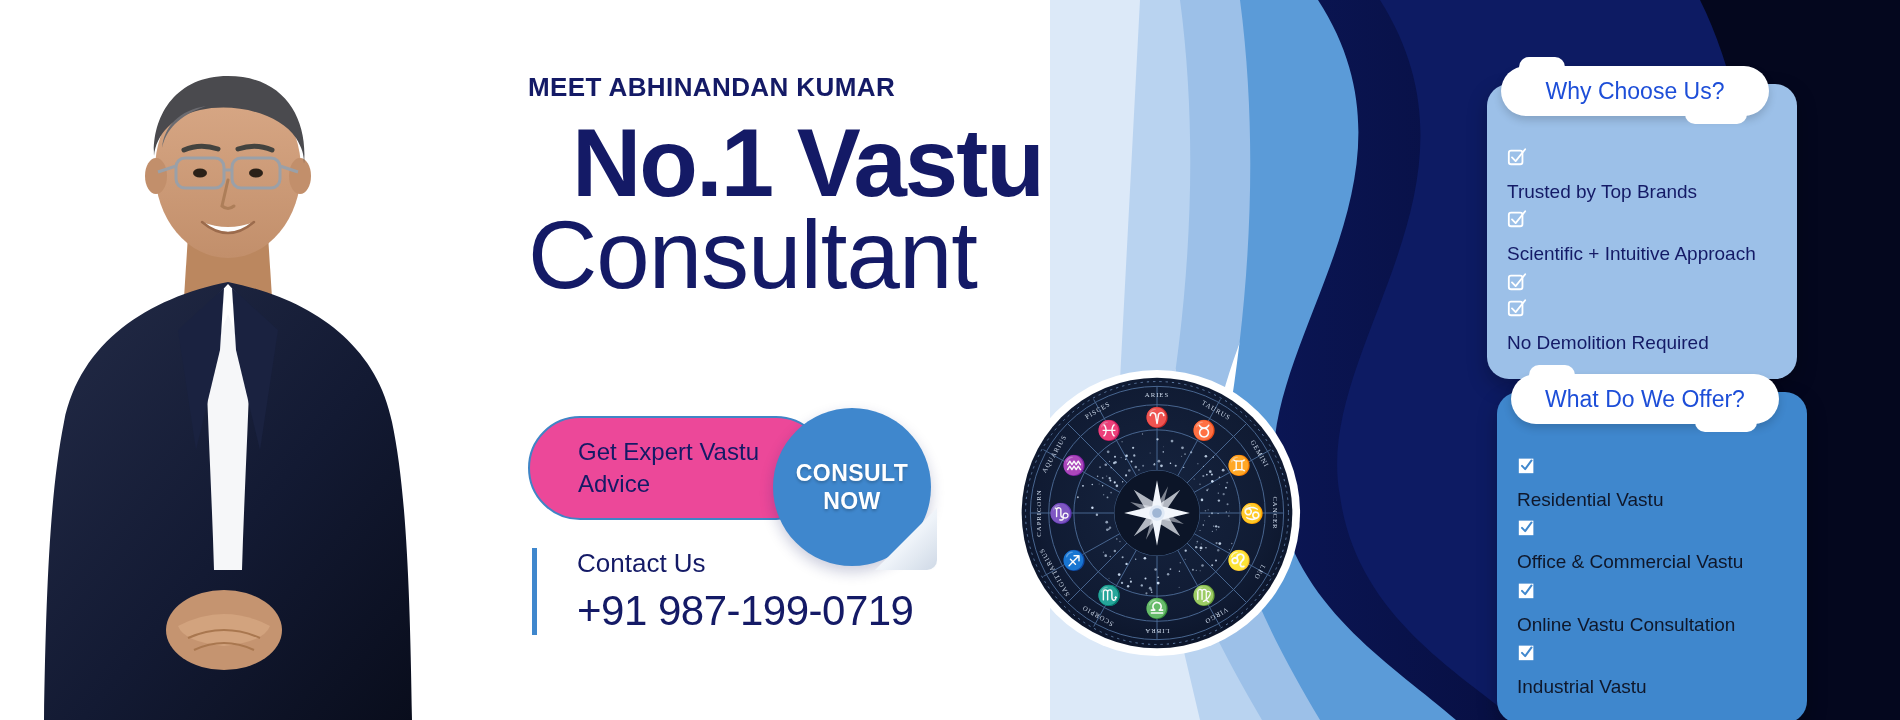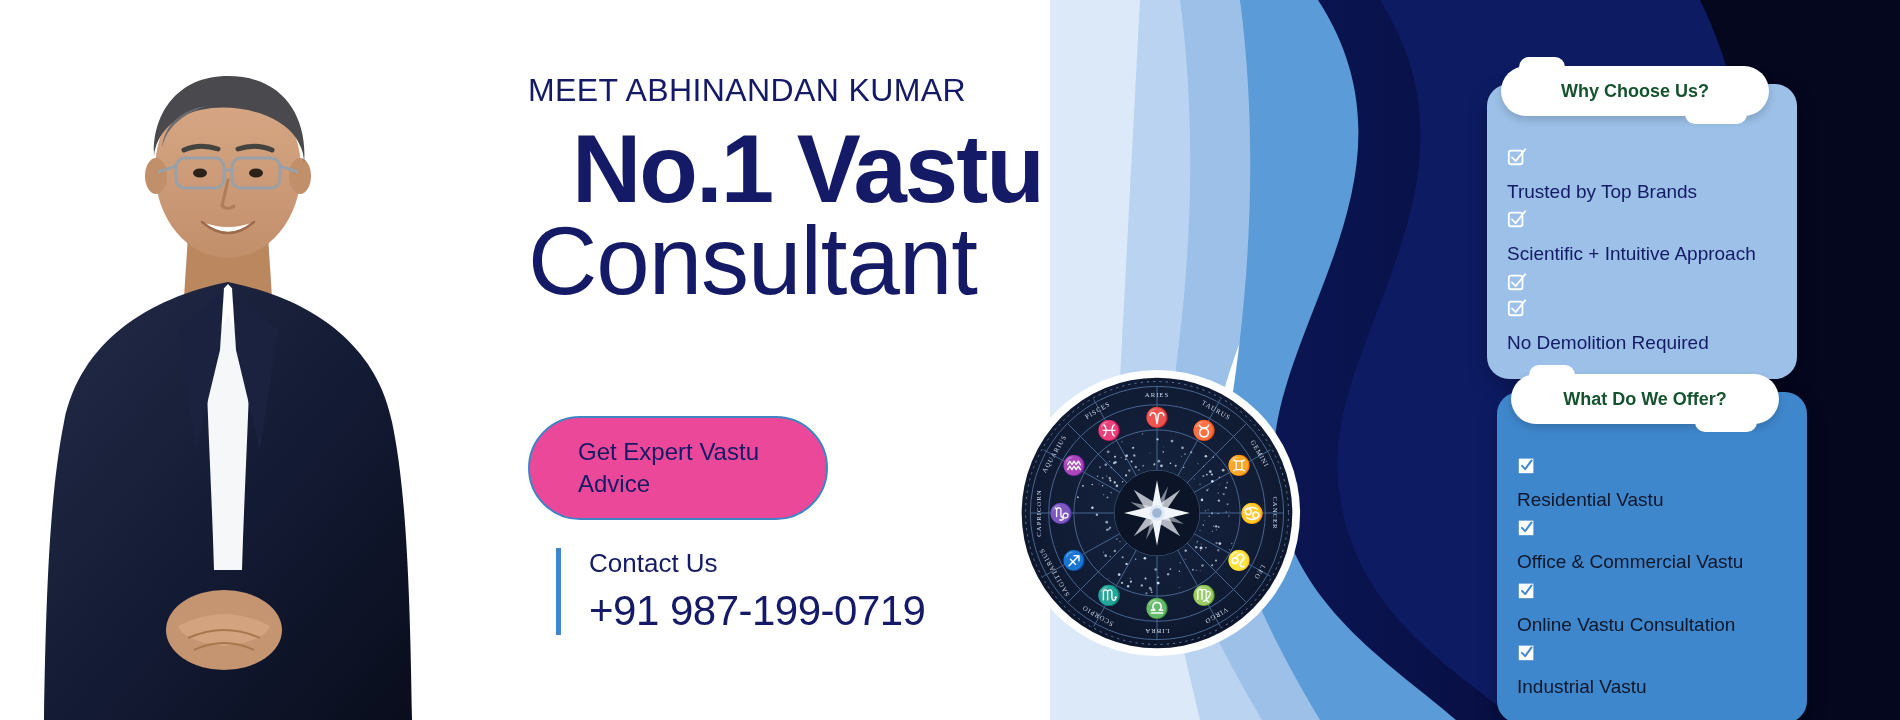--- a/index.html
+++ b/index.html
@@ -50,22 +50,22 @@
   .portrait-svg { width: 100%; height: 100%; display: block; }
 
   
   .content {
     position: absolute;
     left: 528px;
     top: 72px;
     width: 700px;
   }
   .eyebrow {
-    font-size: 32px;
-    font-weight: 400;
+    font-size: 26px;
+    font-weight: 700;
     letter-spacing: 0.4px;
     color: #141a66;
     margin-bottom: 14px;
   }
   .headline {
     color: #141a66;
     line-height: 0.96;
     letter-spacing: -2px;
   }
   .headline .line1 {
@@ -143,23 +143,23 @@
     height: 62px;
     background: linear-gradient(135deg, #ffffff 0%, #eef3f9 55%, #cfd9e6 100%);
     clip-path: polygon(100% 0, 100% 100%, 0 100%);
     border-radius: 0 0 10px 0;
     box-shadow: -2px -2px 5px rgba(0,0,0,0.13);
   }
 
   
   .contact {
     position: absolute;
-    left: 556px;
+    left: 532px;
     top: 548px;
-    padding-left: 28px;
+    padding-left: 40px;
     border-left: 5px solid #3f87cd;
   }
   .contact-label {
     font-size: 26px;
     color: #141a66;
     margin-bottom: 8px;
   }
   .contact-phone {
     font-size: 42px;
     color: #141a66;
@@ -224,23 +224,23 @@
     right: 22px;
     bottom: -8px;
     width: 62px;
     height: 16px;
     background: #ffffff;
     border-radius: 0 0 10px 10px;
   }
   .card-tab-label {
     position: relative;
     z-index: 2;
-    font-size: 18px;
-    font-weight: 700;
-    color: #14532d;
+    font-size: 23px;
+    font-weight: 400;
+    color: #1d4ed8;
     white-space: nowrap;
   }
   .card-list { list-style: none; margin-top: 14px; }
   .card-list li {
     display: flex;
     align-items: flex-start;
     gap: 12px;
     margin-bottom: 2px;
     font-size: 19px;
     line-height: 1.28;
@@ -330,20 +330,28 @@
     <div class="eyebrow">MEET ABHINANDAN KUMAR</div>
     <h1 class="headline">
       <span class="line1">No.1 Vastu</span>
       <span class="line2">Consultant</span>
     </h1>
   </div>
 
   <div class="cta-row">
     <div class="cta-pill">
       <span class="cta-pill-label">Get Expert Vastu Advice</span>
+    </div>
+    <div class="badge">
+      <div class="badge-circle"></div>
+      <div class="badge-text">
+        <span>CONSULT</span>
+        <span>NOW</span>
+      </div>
+      <div class="badge-peel"></div>
     </div>
   </div>
 
   <div class="contact">
     <div class="contact-label">Contact Us</div>
     <div class="contact-phone">+91 987-199-0719</div>
   </div>
 
   <div class="zodiac">
     <svg viewBox="0 0 300 300">

